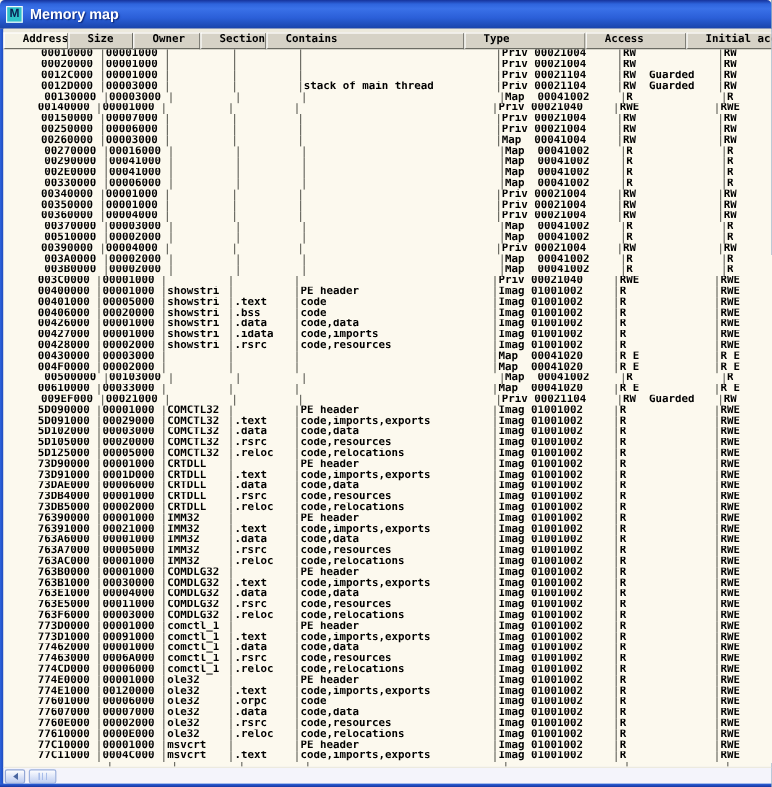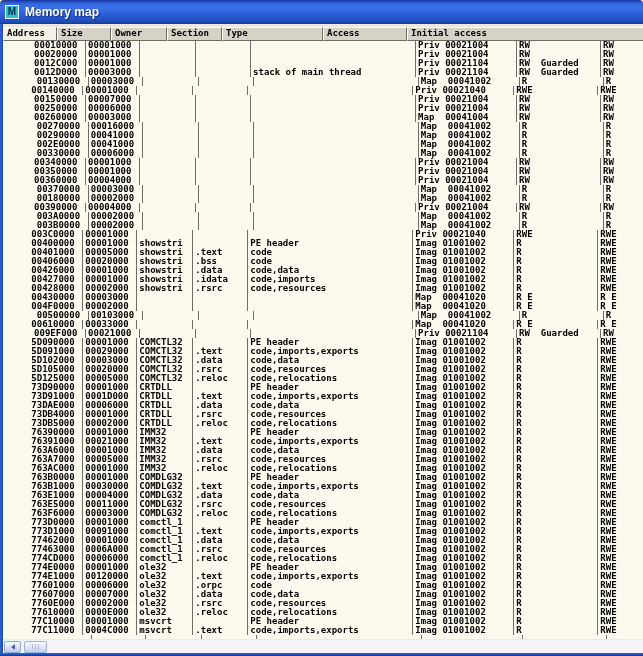--- a/index.html
+++ b/index.html
@@ -32,21 +32,21 @@
   
   .client { position:absolute; left:3px; top:24px; right:0; bottom:3px; background:#fcf9ee; }
   .gap { height:3px; background:#ece9dc; }
   
   .header { display:flex; height:14px; background:#d6d2c6; }
   .hcell {
     background:#d6d2c6; color:#000;
     border-top:1px solid #ffffff; border-left:1px solid #ffffff;
     border-right:1px solid #6b6b63; border-bottom:1px solid #6b6b63;
     font:bold 9px/11px "DejaVu Sans Mono", monospace;
-    padding-left:3px; white-space:pre; overflow:hidden;
+    padding-left:15px; white-space:pre; overflow:hidden;
   }
   .hcell.sorted { background:#f4f1e4; }
   
   .rows { display:flex; flex-direction:column; height:598px; overflow:hidden; background:#fcf9ee;align-items:center; }
   .row { display:flex; height:9px; flex:0 0 9px; }
   .row.filler { flex:1 1 auto; height:auto; }
   .cell {
     font:bold 9px/9px "DejaVu Sans Mono", monospace; color:#000;
     border-right:1px solid #6e6e66; padding-left:2px;
     white-space:pre; overflow:hidden;
@@ -89,20 +89,21 @@
 
   <div class="border-left"></div>
 
   <div class="client">
     <div class="gap"></div>
     <div class="header" id="header">
         <div class="hcell c0 sorted">Address</div>
         <div class="hcell c1">Size</div>
         <div class="hcell c2">Owner</div>
         <div class="hcell c3">Section</div>
+        <div class="hcell c4">Contains</div>
         <div class="hcell c5">Type</div>
         <div class="hcell c6">Access</div>
         <div class="hcell c7">Initial access</div>
       </div>
     <div class="rows" id="rows">
         <div class="row">
           <div class="cell c0">00010000</div>
           <div class="cell c1">00001000</div>
           <div class="cell c2"></div>
           <div class="cell c3"></div>
@@ -265,21 +266,21 @@
           <div class="cell c0">00370000</div>
           <div class="cell c1">00003000</div>
           <div class="cell c2"></div>
           <div class="cell c3"></div>
           <div class="cell c4"></div>
           <div class="cell c5">Map  00041002</div>
           <div class="cell c6">R</div>
           <div class="cell c7">R</div>
         </div>
         <div class="row">
-          <div class="cell c0">00180000</div>
+          <div class="cell c0">00510000</div>
           <div class="cell c1">00002000</div>
           <div class="cell c2"></div>
           <div class="cell c3"></div>
           <div class="cell c4"></div>
           <div class="cell c5">Map  00041002</div>
           <div class="cell c6">R</div>
           <div class="cell c7">R</div>
         </div>
         <div class="row">
           <div class="cell c0">00390000</div>

